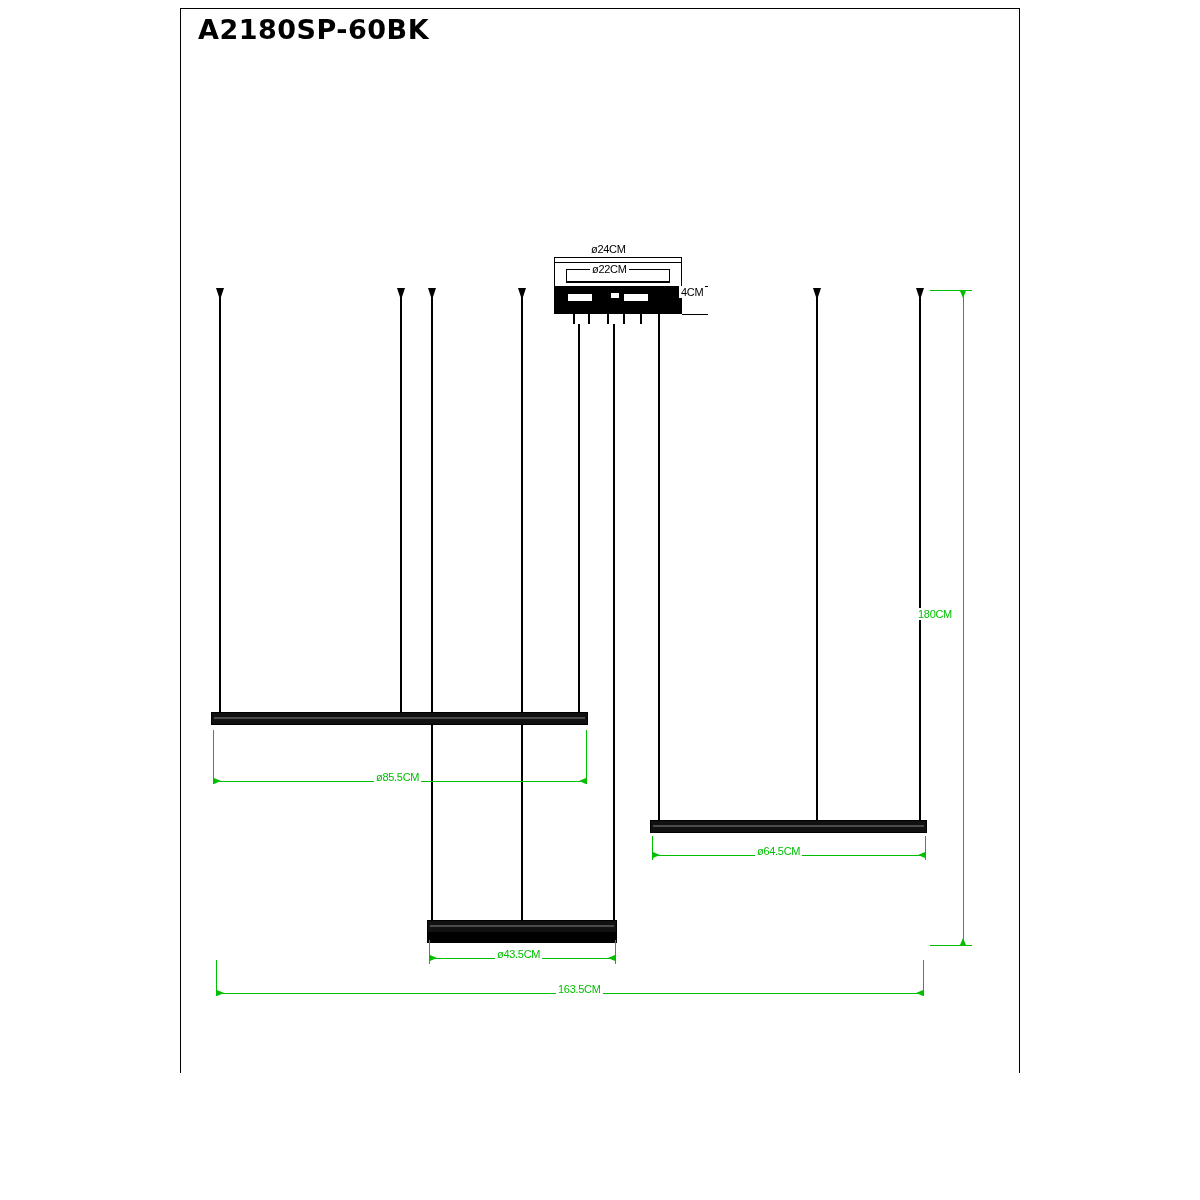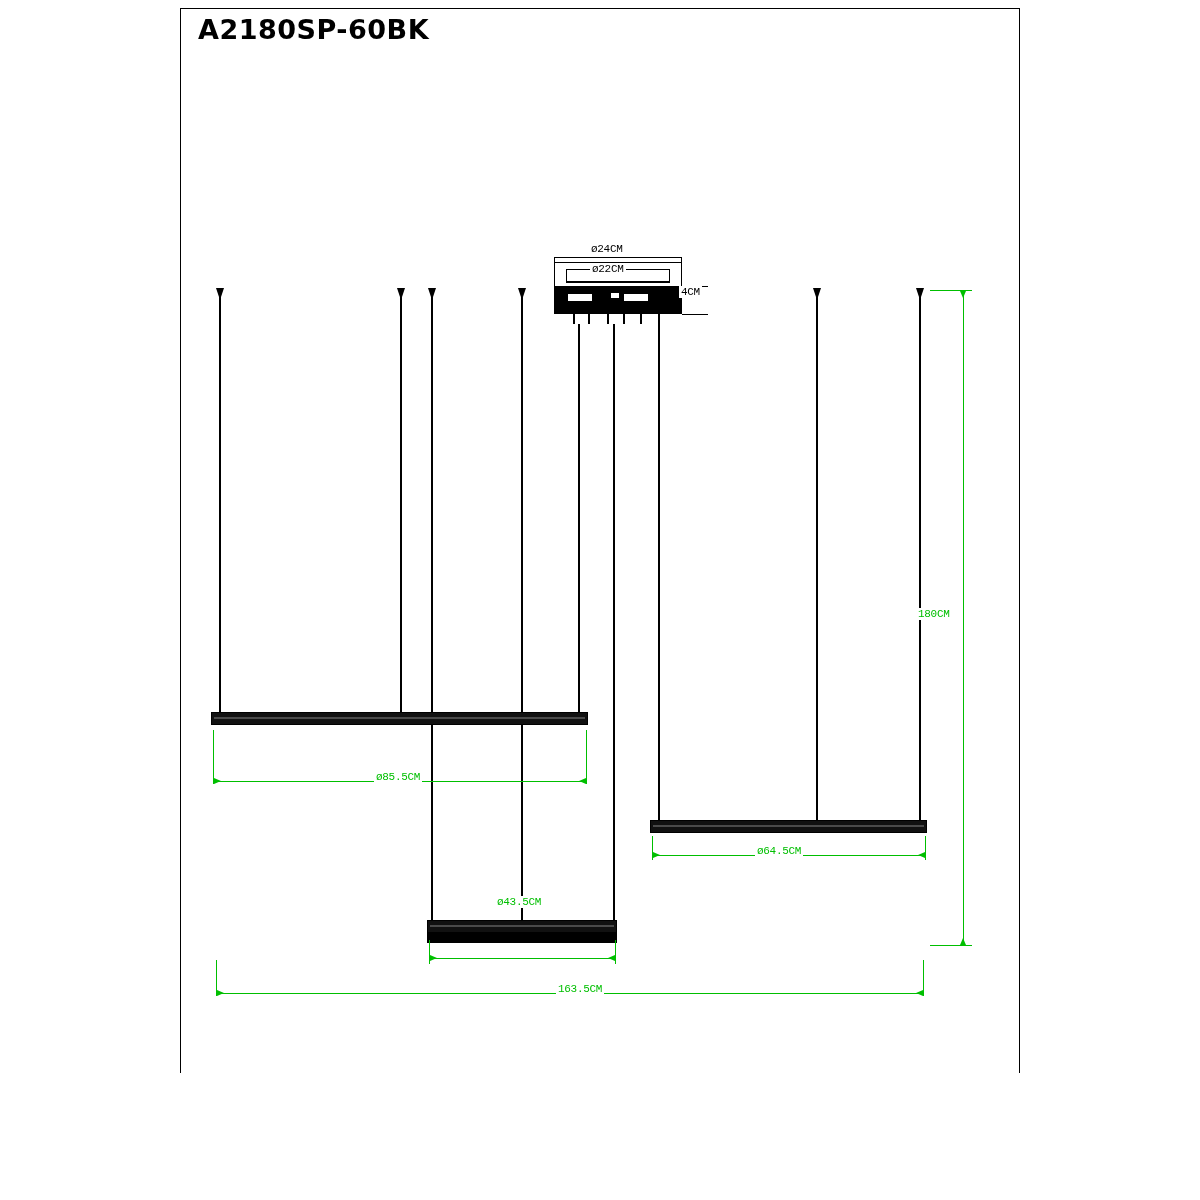--- a/index.html
+++ b/index.html
@@ -82,21 +82,21 @@
   
   .dim-line {
     position: absolute;
     background: #00bf00;
   }
   .dim-h { height: 1px; }
   .dim-v { width: 1px; }
   .dim-label {
     position: absolute;
     color: #00bf00;
-    font-family: Liberation Mono, monospace;
+    font-family: Liberation Sans, sans-serif;
     font-size: 11px;
     white-space: nowrap;
     background: #fff;
     padding: 0 2px;
     letter-spacing: -0.3px;
     text-align: center;
   }
   .dim-label.black {
     color: #000;
     font-size: 11px;
@@ -195,21 +195,21 @@
   <div class="dim-line dim-h" style="left:652px; top:855px; width:273px;"></div>
   <div class="arrow right" style="left:653px; top:852px;"></div>
   <div class="arrow left" style="left:918px; top:852px;"></div>
   <div class="dim-label" style="left:755px; top:845px;">ø64.5CM</div>
 
   <div class="dim-line dim-v" style="left:429px; top:940px; height:24px;"></div>
   <div class="dim-line dim-v" style="left:615px; top:940px; height:24px;"></div>
   <div class="dim-line dim-h" style="left:429px; top:958px; width:186px;"></div>
   <div class="arrow right" style="left:430px; top:955px;"></div>
   <div class="arrow left" style="left:608px; top:955px;"></div>
-  <div class="dim-label" style="left:495px; top:896px;">ø43.5CM</div>
+  <div class="dim-label" style="left:495px; top:948px;">ø43.5CM</div>
 
   <div class="dim-line dim-v" style="left:216px; top:960px; height:36px;"></div>
   <div class="dim-line dim-v" style="left:923px; top:960px; height:36px;"></div>
   <div class="dim-line dim-h" style="left:216px; top:993px; width:707px;"></div>
   <div class="arrow right" style="left:217px; top:990px;"></div>
   <div class="arrow left" style="left:916px; top:990px;"></div>
   <div class="dim-label" style="left:556px; top:983px;">163.5CM</div>
 
 </div>
 

